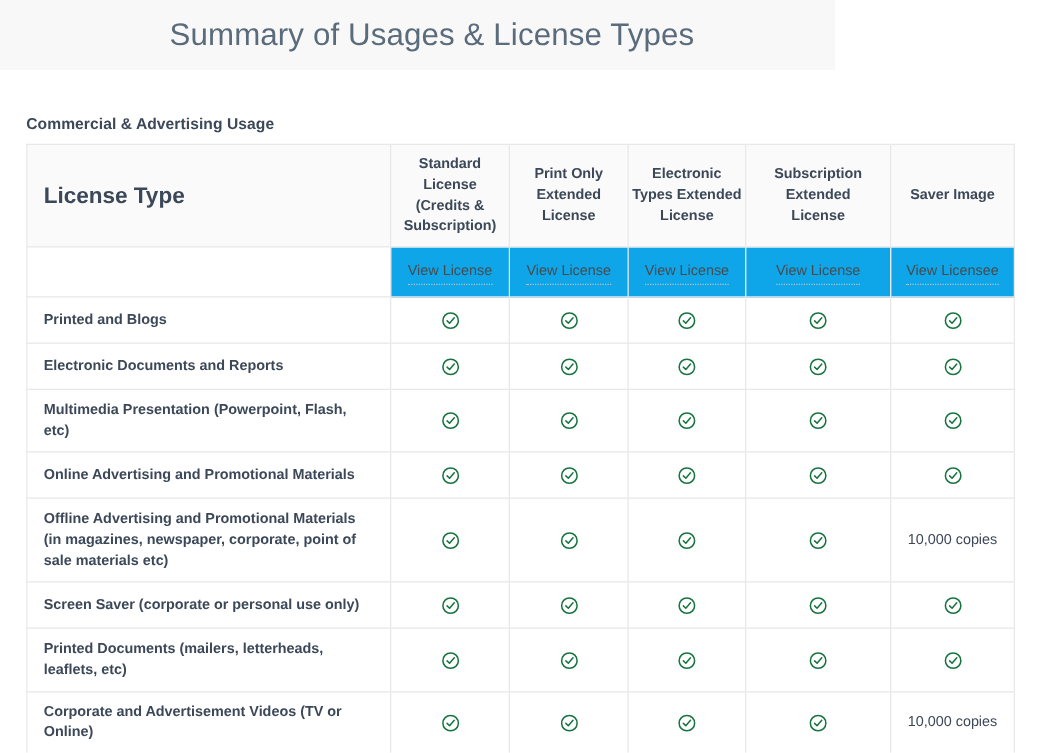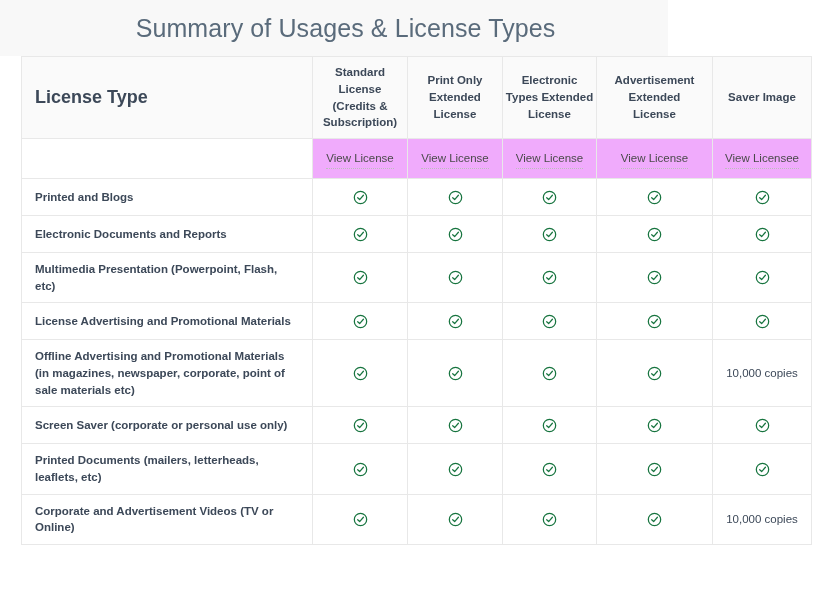--- a/index.html
+++ b/index.html
@@ -76,21 +76,21 @@
     padding: 11px 6px;
     height: 82px;
   }
   thead th.type-head {
     text-align: left;
     padding-left: 13px;
     font-size: 18px;
   }
 
   tr.view-row td {
-    background: #f0abfc;
+    background: #0ea5e9;
     text-align: center;
     height: 40px;
     padding: 6px 4px;
   }
   tr.view-row td.blank { background: #ffffff; }
 
   .view-link {
     display: inline-block;
     font-size: 11.5px;
     color: #4a4a4a;
@@ -134,20 +134,21 @@
 </style>
 </head>
 <body>
 
 <div class="page-header">
   <div class="page-title">Summary of Usages &amp; License Types</div>
 </div>
 
 <div class="content">
 
+  <div class="section-label">Commercial &amp; Advertising Usage</div>
 
   <table class="license-table">
     <colgroup>
       <col class="c-type">
         <col class="c-std">
         <col class="c-print">
       <col class="c-elec">
         <col class="c-comp">
         <col class="c-free">
     </colgroup>
@@ -167,21 +168,21 @@
           <span>Print Only</span><br>
           <span>Extended</span><br>
           <span>License</span>
         </th>
         <th>
           <span>Electronic</span><br>
           <span>Types Extended</span><br>
           <span>License</span>
         </th>
         <th>
-          <span>Advertisement</span><br>
+          <span>Subscription</span><br>
           <span>Extended</span><br>
           <span>License</span>
         </th>
         <th>
           <span>Saver Image</span>
         </th>
       </tr>
     </thead>
 
     <tbody>
@@ -269,21 +270,21 @@
           <td class="mark-cell"><span class="check-icon"><svg width="15" height="15" viewBox="0 0 16 16" xmlns="http://www.w3.org/2000/svg">
                 <circle cx="8" cy="8" r="6.6" fill="none" stroke="#17743f" stroke-width="1.3"></circle>
                 <path d="M5.0 8.2 L7.1 10.2 L11.1 5.6" fill="none" stroke="#17743f" stroke-width="1.3" stroke-linecap="round" stroke-linejoin="round"></path>
               </svg></span></td>
           <td class="mark-cell"><span class="check-icon"><svg width="15" height="15" viewBox="0 0 16 16" xmlns="http://www.w3.org/2000/svg">
                 <circle cx="8" cy="8" r="6.6" fill="none" stroke="#17743f" stroke-width="1.3"></circle>
                 <path d="M5.0 8.2 L7.1 10.2 L11.1 5.6" fill="none" stroke="#17743f" stroke-width="1.3" stroke-linecap="round" stroke-linejoin="round"></path>
               </svg></span></td>
         </tr>
         <tr>
-          <td class="row-label">License Advertising and Promotional Materials</td>
+          <td class="row-label">Online Advertising and Promotional Materials</td>
           <td class="mark-cell"><span class="check-icon"><svg width="15" height="15" viewBox="0 0 16 16" xmlns="http://www.w3.org/2000/svg">
                 <circle cx="8" cy="8" r="6.6" fill="none" stroke="#17743f" stroke-width="1.3"></circle>
                 <path d="M5.0 8.2 L7.1 10.2 L11.1 5.6" fill="none" stroke="#17743f" stroke-width="1.3" stroke-linecap="round" stroke-linejoin="round"></path>
               </svg></span></td>
           <td class="mark-cell"><span class="check-icon"><svg width="15" height="15" viewBox="0 0 16 16" xmlns="http://www.w3.org/2000/svg">
                 <circle cx="8" cy="8" r="6.6" fill="none" stroke="#17743f" stroke-width="1.3"></circle>
                 <path d="M5.0 8.2 L7.1 10.2 L11.1 5.6" fill="none" stroke="#17743f" stroke-width="1.3" stroke-linecap="round" stroke-linejoin="round"></path>
               </svg></span></td>
           <td class="mark-cell"><span class="check-icon"><svg width="15" height="15" viewBox="0 0 16 16" xmlns="http://www.w3.org/2000/svg">
                 <circle cx="8" cy="8" r="6.6" fill="none" stroke="#17743f" stroke-width="1.3"></circle>

